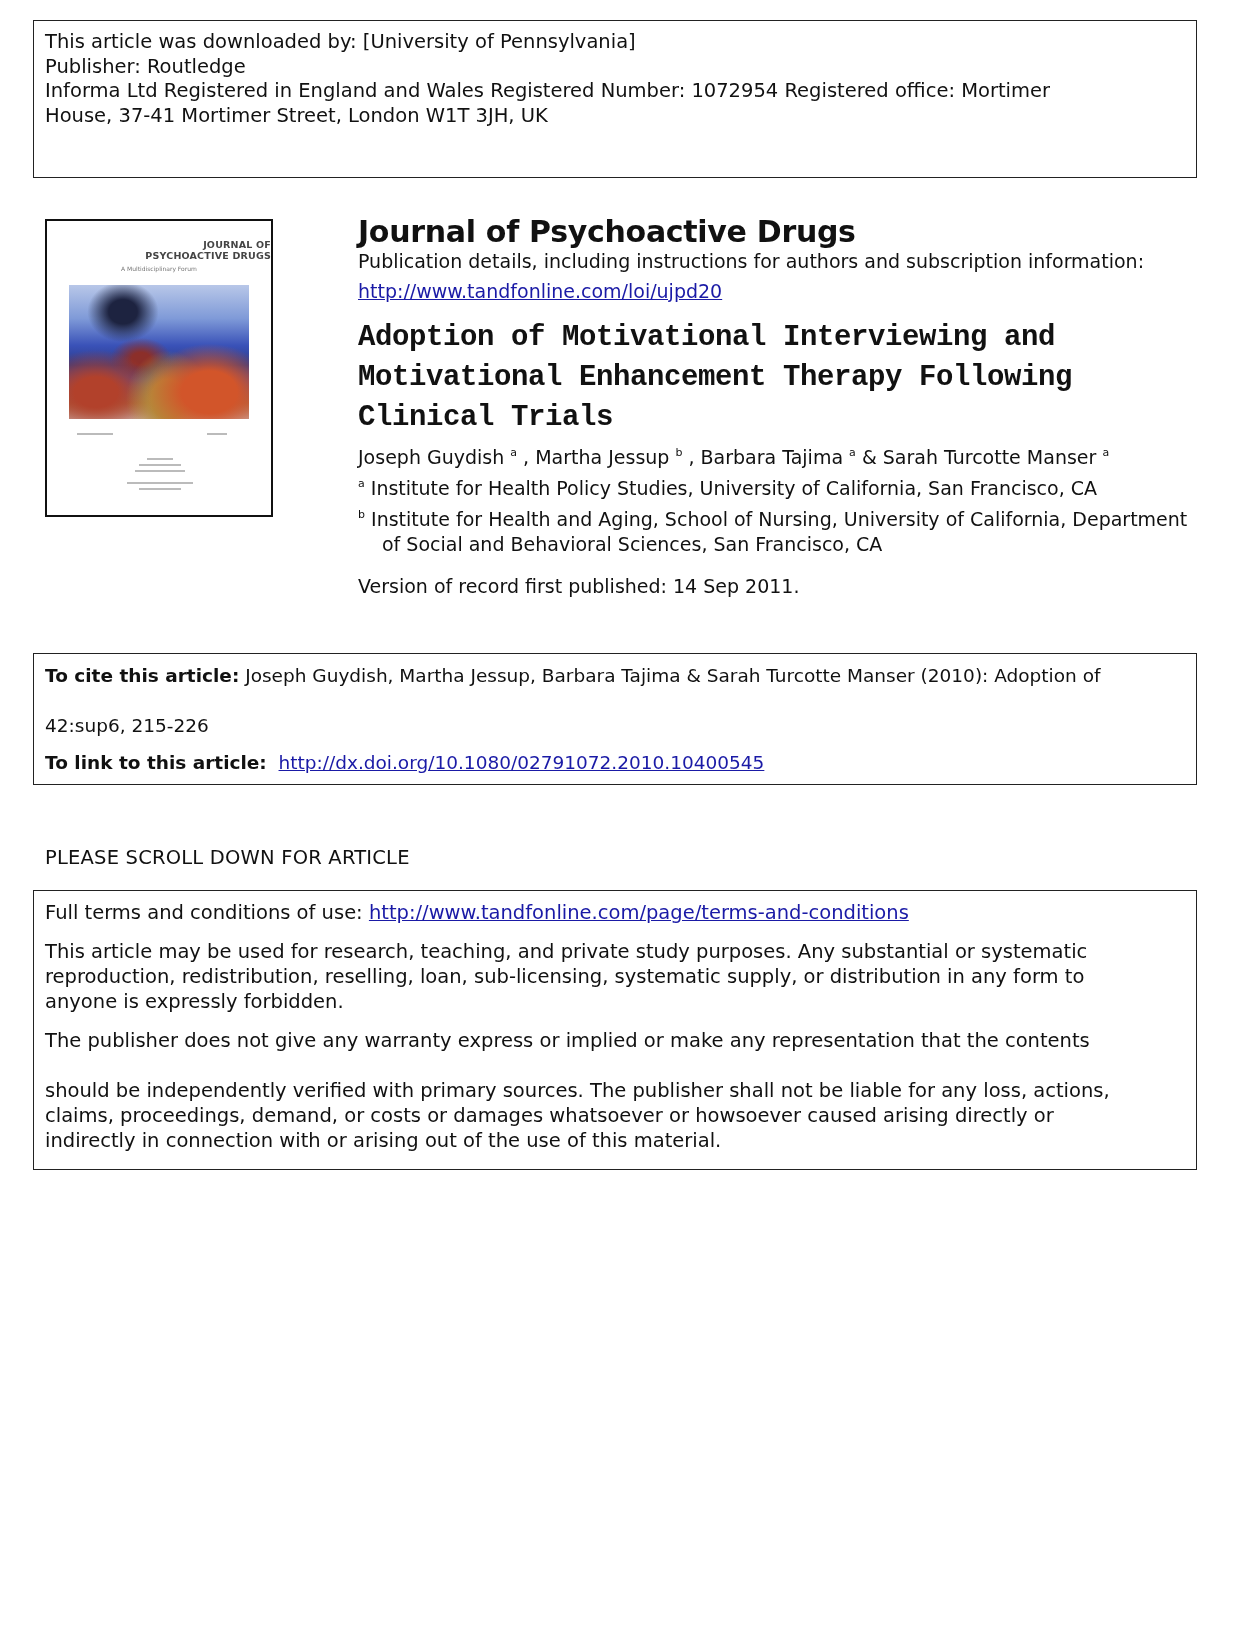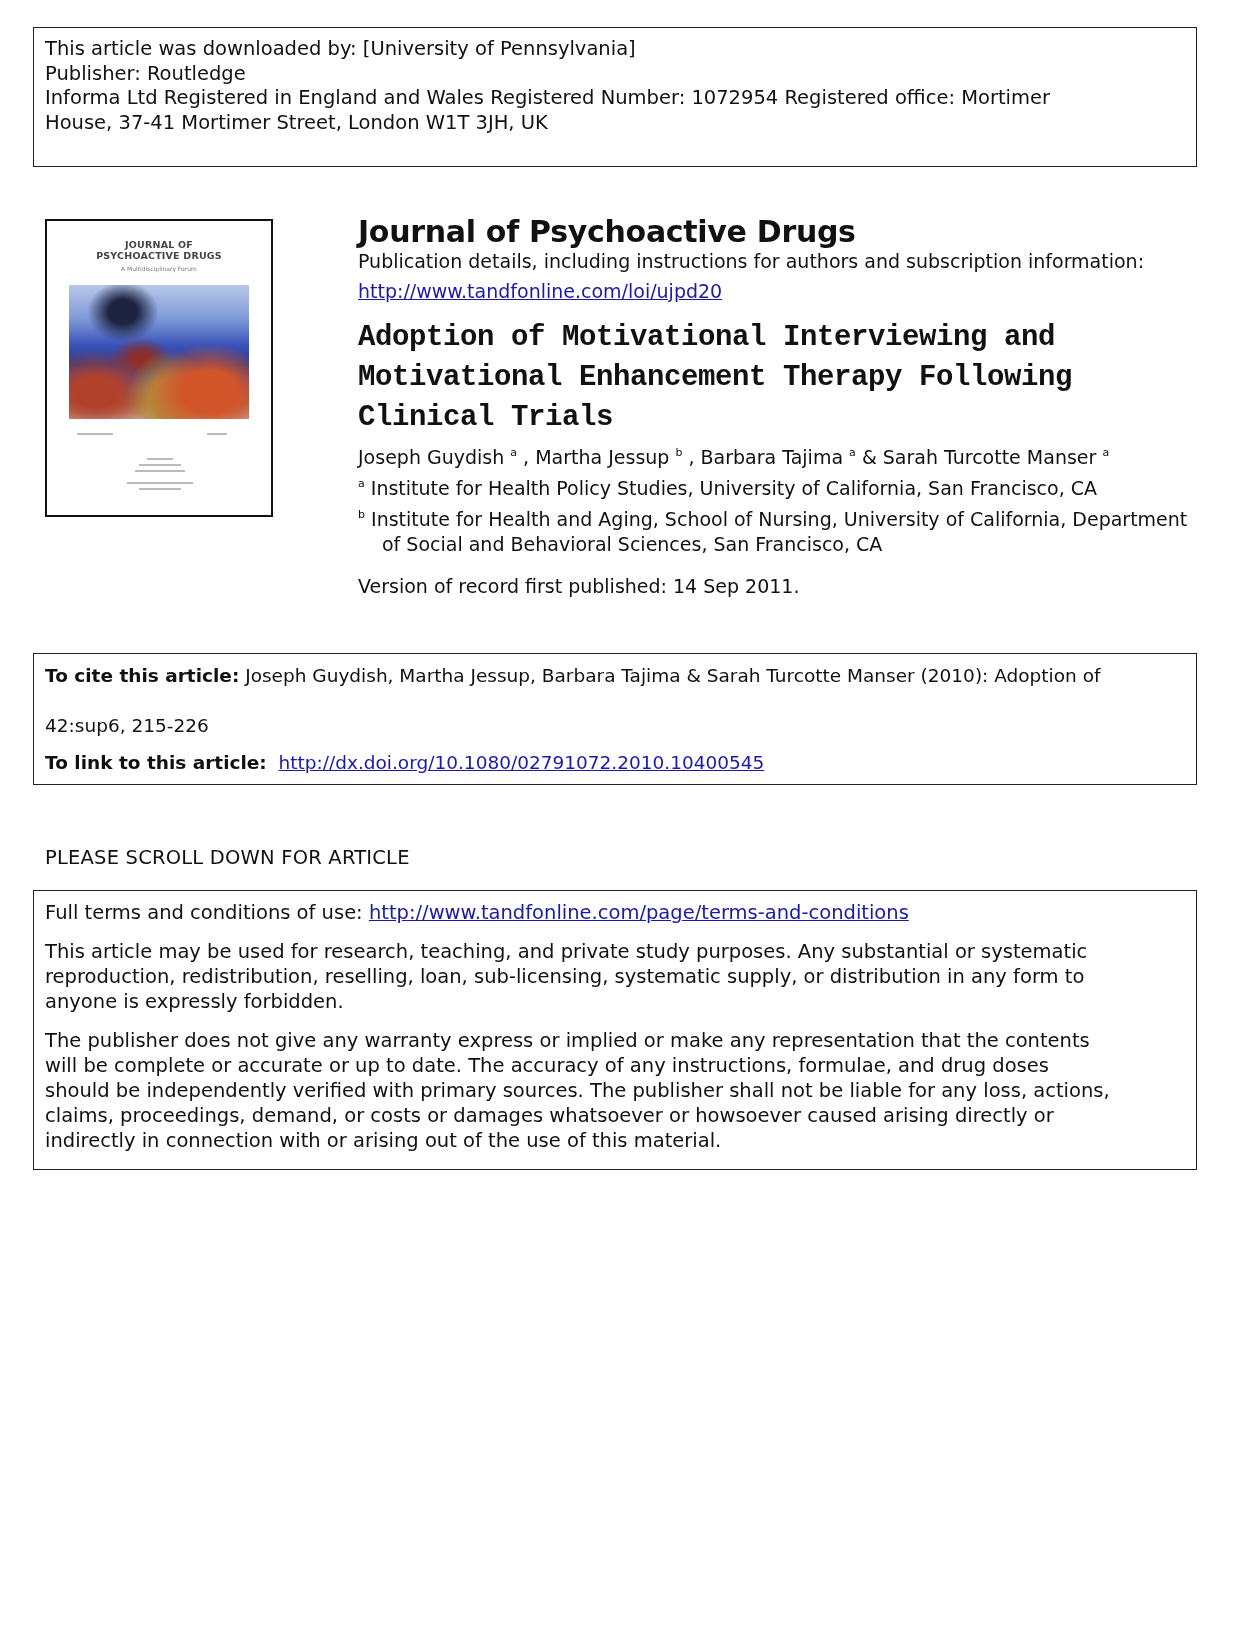--- a/index.html
+++ b/index.html
@@ -3,28 +3,28 @@
 <meta charset="utf-8">
 <style>
   html, body { margin: 0; padding: 0; background: #ffffff; }
   body {
     width: 1237px; height: 1625px; position: relative; overflow: hidden;
     font-family: "DejaVu Sans", sans-serif; color: #111111;
   }
   .box {
     position: absolute; border: 1.5px solid #222222; box-sizing: border-box;
   }
-  #download-box { left: 33px; top: 27px; width: 1164px; height: 140px; padding: 9px 10px 0 11px; }
+  #download-box { left: 33px; top: 20px; width: 1164px; height: 158px; padding: 9px 10px 0 11px; }
   #download-box div { font-size: 19.5px; line-height: 24.5px; white-space: nowrap; }
 
   #cover {
     position: absolute; left: 45px; top: 219px; width: 228px; height: 298px;
     border: 2.5px solid #111; box-sizing: border-box; background: #fff;
   }
-  #cover .cv-title { position: absolute; top: 18px; left: 0; right: 0; text-align: center;
+  #cover .cv-title { position: absolute; top: 18px; left: 0; right: 0; text-align: right;
     font-size: 9.5px; font-weight: bold; line-height: 11px; color: #444; letter-spacing: 0.2px; }
   #cover .cv-sub { position: absolute; top: 44px; left: 0; right: 0; text-align: center; font-size: 6px; color: #777; }
   #cover .cv-art {
     position: absolute; left: 22px; top: 64px; width: 180px; height: 134px;
     background:
       radial-gradient(ellipse at 78% 80%, #d2552a 0 14%, transparent 32%),
       radial-gradient(ellipse at 55% 85%, #b58a3a 0 12%, transparent 30%),
       radial-gradient(ellipse at 15% 80%, #b2412b 0 10%, transparent 28%),
       radial-gradient(ellipse at 40% 55%, #8c2f2a 0 6%, transparent 20%),
       radial-gradient(ellipse at 30% 20%, #1d2340 0 8%, transparent 20%),
@@ -119,18 +119,18 @@
     <span>Full terms and conditions of use:</span>
     <a class="link">http://www.tandfonline.com/page/terms-and-conditions</a>
   </p>
   <p>
     <span>This article may be used for research, teaching, and private study purposes. Any substantial or systematic</span><br>
     <span>reproduction, redistribution, reselling, loan, sub-licensing, systematic supply, or distribution in any form to</span><br>
     <span>anyone is expressly forbidden.</span>
   </p>
   <p>
     <span>The publisher does not give any warranty express or implied or make any representation that the contents</span><br>
-    <span>will be complete or accurate or up to date. The accuracy of any instructions, formulae, and drug doses</span><br>
+    <br>
     <span>should be independently verified with primary sources. The publisher shall not be liable for any loss, actions,</span><br>
     <span>claims, proceedings, demand, or costs or damages whatsoever or howsoever caused arising directly or</span><br>
     <span>indirectly in connection with or arising out of the use of this material.</span>
   </p>
 </div>
 
 </body></html>

